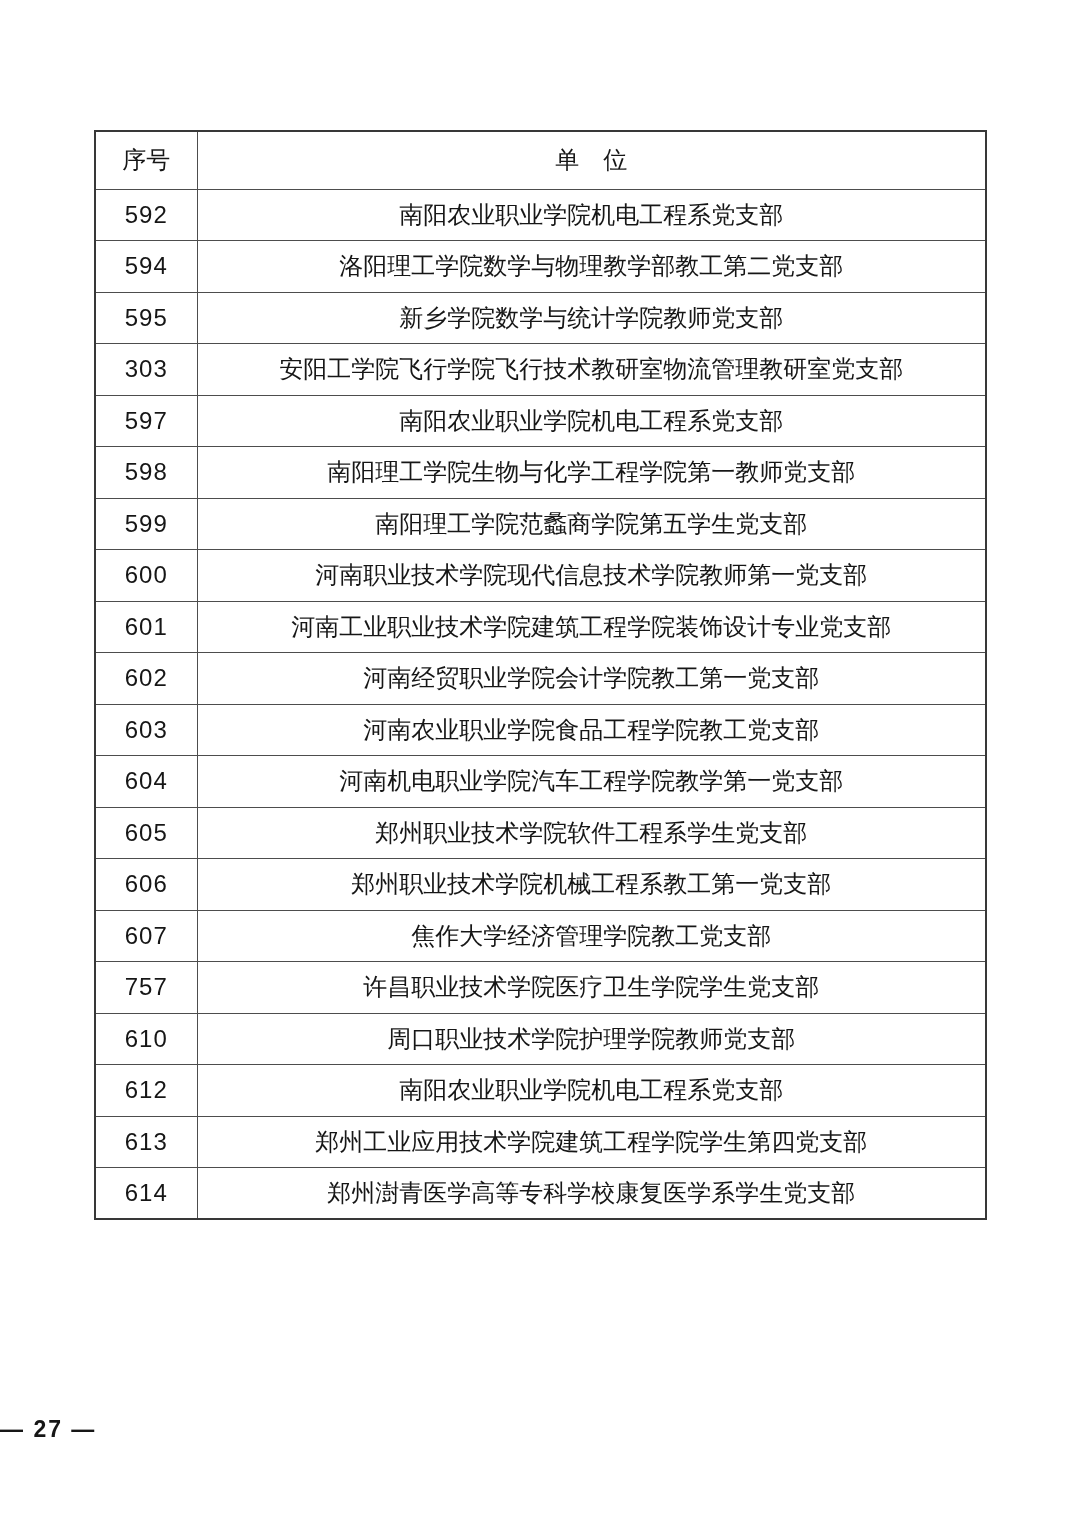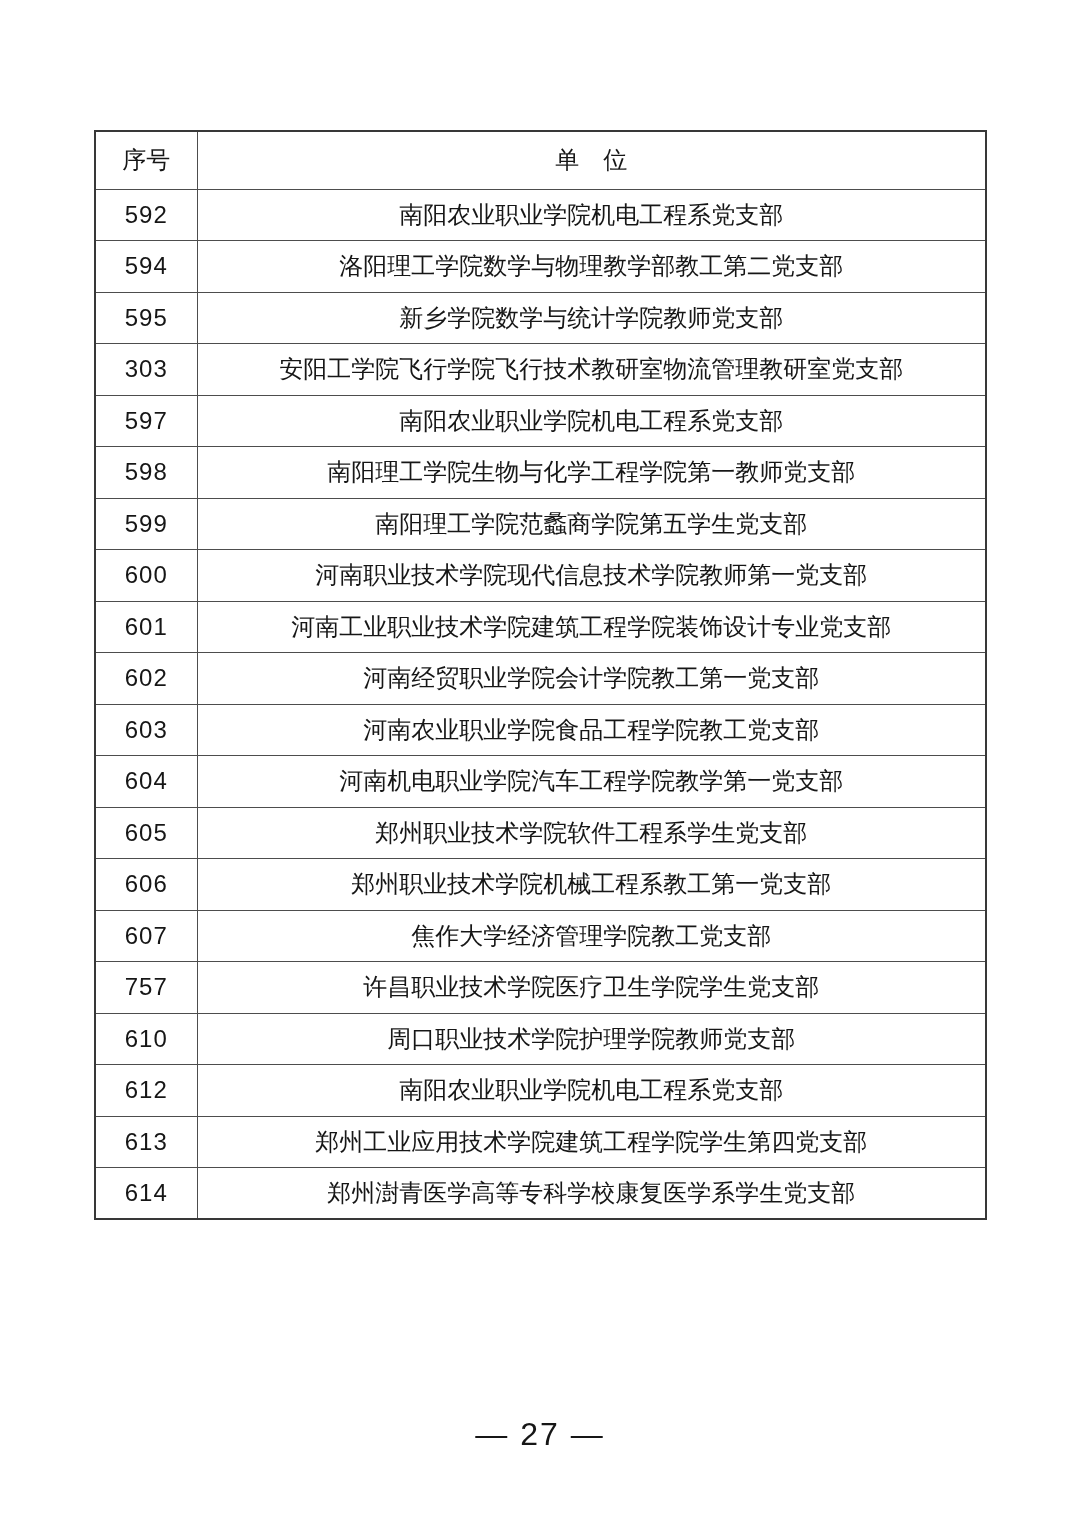--- a/index.html
+++ b/index.html
@@ -24,21 +24,21 @@
     font-size:24px;
     line-height:1.15;
     padding:0 14px;
     overflow:hidden; white-space:nowrap;
   }
   table.unit-table thead tr { height:58px; }
   table.unit-table tbody tr { height:51.5px; }
   td.no { font-size:25px; letter-spacing:1px; }
   .pageno {
     position:absolute; left:0; top:1416px; width:100%;
-    text-align:center; font-size:32px; letter-spacing:2px; color:#161616;
+    text-align:left; font-size:23px; letter-spacing:2px; color:#161616;font-weight:bold;
   }
 </style>
 </head>
 <body>
 
 <div class="page">
   <table class="unit-table">
     <colgroup>
         <col class="c1">
         <col class="c2">

